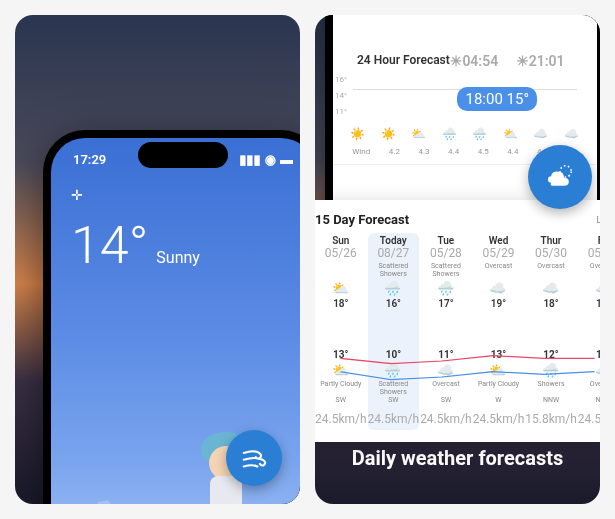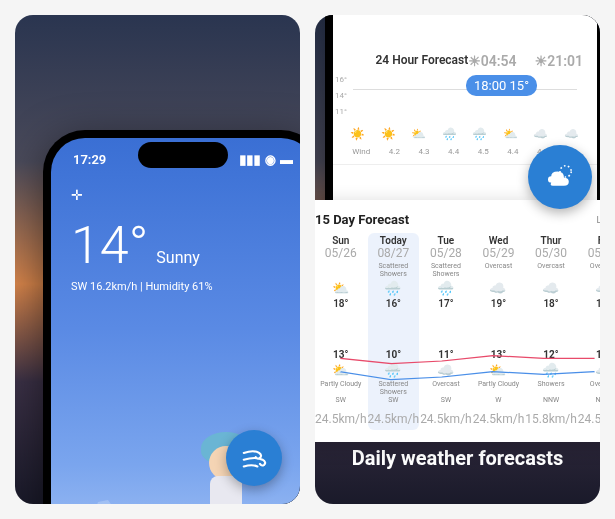--- a/index.html
+++ b/index.html
@@ -26,25 +26,25 @@
 .cond{font-size:16px}
 .detail{padding:2px 20px;color:#fff;font-size:11px}
 .illus{position:absolute;bottom:140px;left:0;right:0;height:170px}
 .character{position:absolute;left:55%;bottom:0;width:60px;height:110px}
 .char-head{width:34px;height:34px;border-radius:50%;background:#f4d4b4;position:absolute;top:14px;left:13px}
 .char-hair{width:50px;height:32px;background:#6ab5d4;border-radius:50% 50% 40% 40%;position:absolute;top:0;left:5px}
 .char-body{width:32px;height:42px;background:#e8e8f0;border-radius:8px 8px 4px 4px;position:absolute;top:44px;left:14px}
 .deer{position:absolute;left:12%;bottom:10px;width:50px;height:50px;opacity:0.5}
 .fab{position:absolute;bottom:18px;right:18px;width:56px;height:56px;border-radius:50%;background:#2a7fd4;display:flex;align-items:center;justify-content:center;z-index:20;box-shadow:0 4px 12px rgba(0,0,0,0.3)}
 .fab svg{width:34px;height:34px}
-.hdr24{background:#fff;padding:10px 14px 6px;font-size:12px;font-weight:600;color:#333;display:flex;justify-content:flex-end}
+.hdr24{background:#fff;padding:10px 24px 6px;font-size:12px;font-weight:600;color:#333;display:flex;justify-content:flex-start}
 .hdr24-icons{font-size:14px;color:#aaa;display:flex;gap:18px}
 .chart24{background:#fff;padding:8px 14px 4px;position:relative;height:50px}
 .chart-line{position:absolute;top:14px;left:20px;right:20px;height:1px;background:#ddd}
-.bubble{position:absolute;top:0;right:60px;background:#4a8fe8;color:#fff;font-size:13px;padding:3px 8px;border-radius:10px}
+.bubble{position:absolute;top:12px;right:60px;background:#4a8fe8;color:#fff;font-size:15px;padding:3px 8px;border-radius:10px}
 .icon-row{display:flex;justify-content:space-around;background:#fff;padding:2px 10px 4px;font-size:12px}
 .wind-row{display:flex;justify-content:space-around;background:#fff;padding:2px 10px 8px;font-size:8px;color:#999;border-bottom:1px solid #eee}
 .card15{position:absolute;top:185px;left:-10px;right:-30px;background:#fff;border-radius:10px;box-shadow:0 4px 20px rgba(0,0,0,0.2);padding:12px 10px;z-index:15}
 .card15-hdr{display:flex;justify-content:space-between;align-items:center;margin-bottom:6px}
 .card15-title{font-size:13px;font-weight:700;color:#222}
 .card15-toggle{font-size:9px;color:#888}
 .days-grid{display:flex;gap:1px}
 .day-col{flex:1;text-align:center;font-size:9px;color:#666;padding:2px 0}
 .day-col.active{background:rgba(100,150,230,0.12);border-radius:6px}
 .day-name{font-weight:600;color:#333;font-size:10px}
@@ -72,21 +72,20 @@
           <span>▬</span>
         </span>
       </div>
       <div class="loc-row">
         <span>✛</span>
       </div>
       <div class="temp-row">
         <span class="temp">14°</span>
         <span class="cond">Sunny</span>
       </div>
-      <div class="detail">SW 16.2km/h | Humidity 61%</div>
 
       <div class="illus">
         <div class="deer">
           <svg viewBox="0 0 50 50">
               <path d="M10 35 L15 20 L25 18 L30 25 L35 22 L38 35 L30 45 L15 45 Z" fill="rgba(255,255,255,0.4)"></path>
             </svg>
         </div>
         <div class="character">
           <div class="char-hair"></div>
             <div class="char-head"></div>

